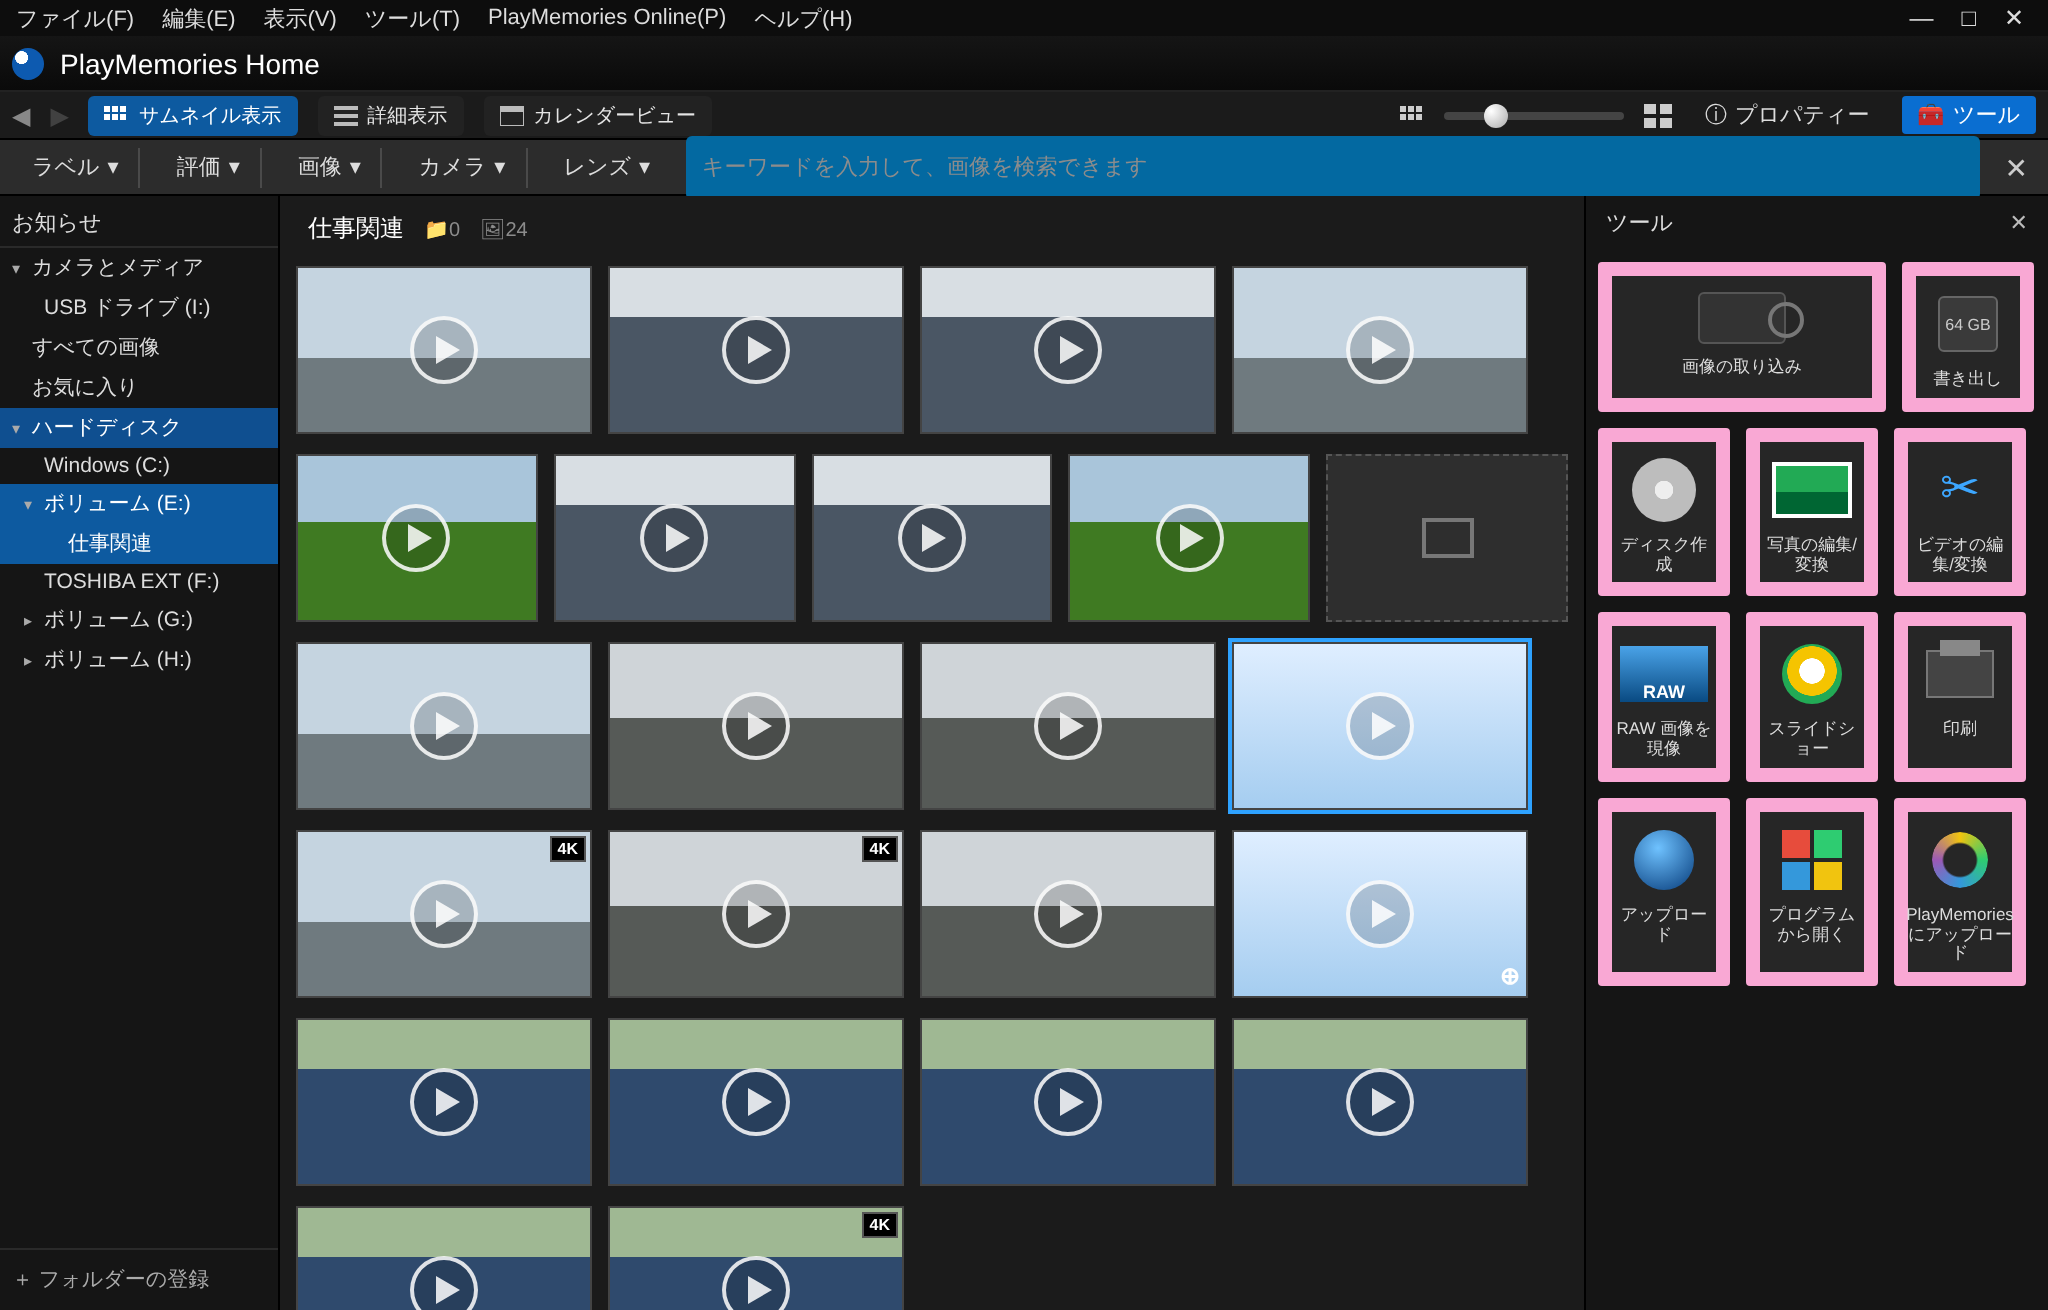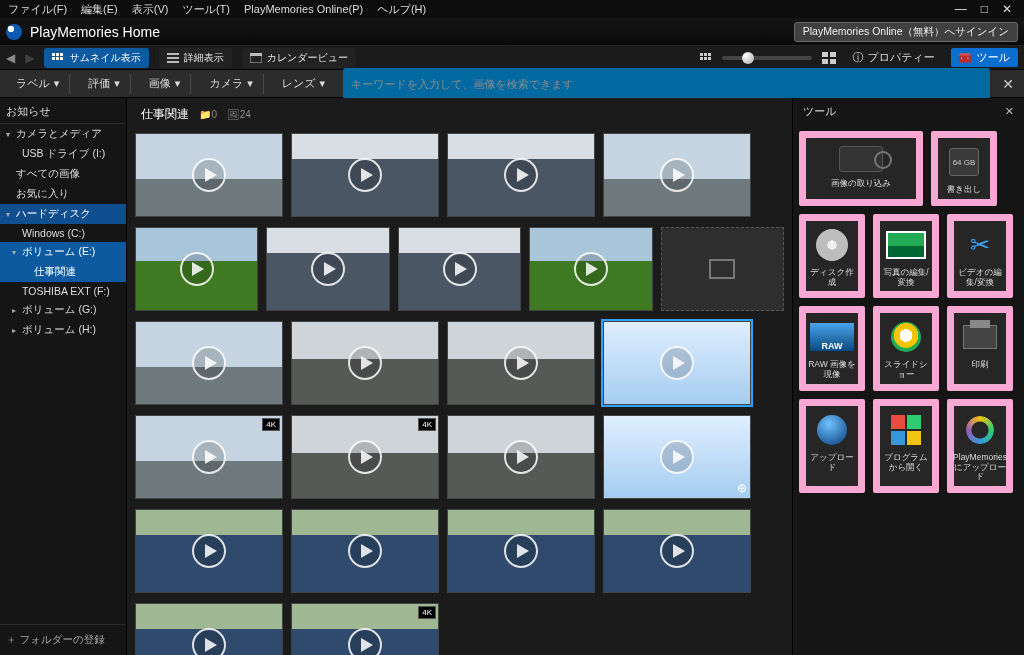--- a/index.html
+++ b/index.html
@@ -47,37 +47,37 @@
   .filter{display:flex;align-items:center;gap:4px;padding:0 10px;height:20px;color:#ddd;cursor:pointer;border-right:1px solid #4a4a4a;}
   #search{flex:1;display:flex;align-items:center;background:#0369a1;border-radius:3px;padding:16px 6px;height:20px;}
   #search input{flex:1;background:transparent;border:0;outline:0;color:#eee;font-size:11px;}
   #search input::placeholder{color:#8c8c8c;}
   #search-close{color:#ccc;cursor:pointer;font-size:14px;padding:0 4px;}
 
   
   #layout{display:flex;height:calc(655px - 18px - 28px - 24px - 28px);}
 
   
-  #sidebar{width:127px;background:#151515;display:flex;flex-direction:column;border-right:1px solid #000;}
+  #sidebar{width:140px;background:#151515;display:flex;flex-direction:column;border-right:1px solid #000;}
   #sidebar .section{padding:6px 6px 4px;color:#ddd;font-size:11px;border-bottom:1px solid #2a2a2a;}
   #sidebar .tree{flex:1;overflow:hidden;}
   #sidebar .node{display:flex;align-items:center;gap:4px;padding:3px 4px;color:#ddd;cursor:pointer;white-space:nowrap;font-size:10.5px;}
   #sidebar .node .arrow{width:8px;text-align:center;color:#aaa;font-size:8px;}
   #sidebar .node.depth1{padding-left:10px;}
   #sidebar .node.depth2{padding-left:22px;}
   #sidebar .node.sel{background:var(--accent);color:#fff;}
   #sidebar .node.hi{background:#0f4f90;color:#fff;}
   #sidebar .footer{padding:8px 6px;color:#aaa;font-size:10.5px;border-top:1px solid #2a2a2a;cursor:pointer;}
 
   
   #center{flex:1;background:#1b1b1b;display:flex;flex-direction:column;overflow:hidden;}
   #chead{display:flex;align-items:center;gap:10px;padding:8px 14px 4px;color:#fff;font-size:12px;}
   #chead .counts{color:#8c8c8c;font-size:10px;display:flex;gap:10px;}
   #grid{flex:1;overflow:hidden;padding:6px 8px;display:flex;flex-direction:column;gap:10px;}
-  .row{display:flex;gap:8px;}
+  .row{display:flex;gap:8px;font-weight:bold;}
   .thumb{width:148px;height:84px;position:relative;background:#555;border:1px solid #444;display:flex;align-items:center;justify-content:center;cursor:pointer;}
   .thumb.sel{outline:2px solid #2ea2ff;}
   .play{width:34px;height:34px;border:2px solid rgba(255,255,255,.85);border-radius:50%;display:flex;align-items:center;justify-content:center;background:rgba(0,0,0,.15);}
   .play:after{content:"";display:block;border-left:12px solid rgba(255,255,255,.85);border-top:7px solid transparent;border-bottom:7px solid transparent;margin-left:3px;}
   .badge4k{position:absolute;top:2px;right:2px;background:#000;color:#fff;font-size:8px;padding:1px 3px;border:1px solid #555;}
   .cornerico{position:absolute;bottom:3px;right:3px;color:#fff;font-size:12px;}
 
   .thumb.sky{background:linear-gradient(#dfeeff,#a5cdf0);}
   .thumb.field{background:linear-gradient(#a9c5da 0 40%,#3f7a22 40% 100%);}
   .thumb.building{background:linear-gradient(#c5d4e0 0 55%,#6f7a7f 55% 100%);}
@@ -87,21 +87,21 @@
   .thumb.blank{background:#2e2e2e;border:1px dashed #555;}
   .thumb.blank .strip{width:26px;height:20px;border:2px solid #777;}
 
   
   #tools{width:232px;background:#151515;border-left:1px solid #000;display:flex;flex-direction:column;}
   #tools-head{display:flex;align-items:center;justify-content:space-between;padding:6px 10px;color:#ddd;}
   #tools-head .close{cursor:pointer;color:#bbb;}
   #tools-grid{padding:6px;display:flex;flex-direction:column;gap:8px;}
   .trow{display:flex;gap:8px;justify-content:flex-start;}
   .tool{width:66px;background:#262626;border:7px solid #f9a8d4;border-radius:2px;display:flex;flex-direction:column;align-items:center;padding:4px 2px;cursor:pointer;}
-  .tool.wide{width:124px;}
+  .tool.wide{width:144px;}
   .tool .timg{width:100%;height:40px;display:flex;align-items:center;justify-content:center;}
   .tool.wide .timg{height:34px;}
   .tool .tlabel{font-size:8.5px;color:#ddd;text-align:center;line-height:1.15;margin-top:3px;}
 
   
   .shape-camera{width:44px;height:26px;background:#333;border:1px solid #555;border-radius:3px;position:relative;}
   .shape-camera:after{content:"";position:absolute;right:-10px;top:4px;width:14px;height:14px;border:2px solid #777;border-radius:50%;}
   .shape-sd{width:30px;height:28px;background:#3a3a3a;border:1px solid #666;border-radius:3px;display:flex;align-items:center;justify-content:center;color:#ccc;font-size:8px;}
   .shape-disc{width:32px;height:32px;border-radius:50%;background:radial-gradient(circle,#eee 0 20%,#bdbdbd 21% 100%);}
   .shape-photo{width:40px;height:28px;background:linear-gradient(#2a5 0 55%,#063 55% 100%);border:2px solid #fff;}
@@ -131,21 +131,20 @@
   <div id="winctrl">
     <span>—</span>
     <span>□</span>
     <span>✕</span>
   </div>
 </div>
 
 <div id="titlebar">
   <div id="logo"></div>
   <h1>PlayMemories Home</h1>
-  <div id="signin">PlayMemories Online（無料）へサインイン</div>
 </div>
 
 <div id="viewbar">
   <span class="nav-arrow">◀</span>
   <span class="nav-arrow" style="opacity:.35">▶</span>
   <div class="viewbtn active">
     <svg width="12" height="10">
         <rect width="3" height="3" fill="#fff"></rect>
         <rect x="4" width="3" height="3" fill="#fff"></rect>
         <rect x="8" width="3" height="3" fill="#fff"></rect>

